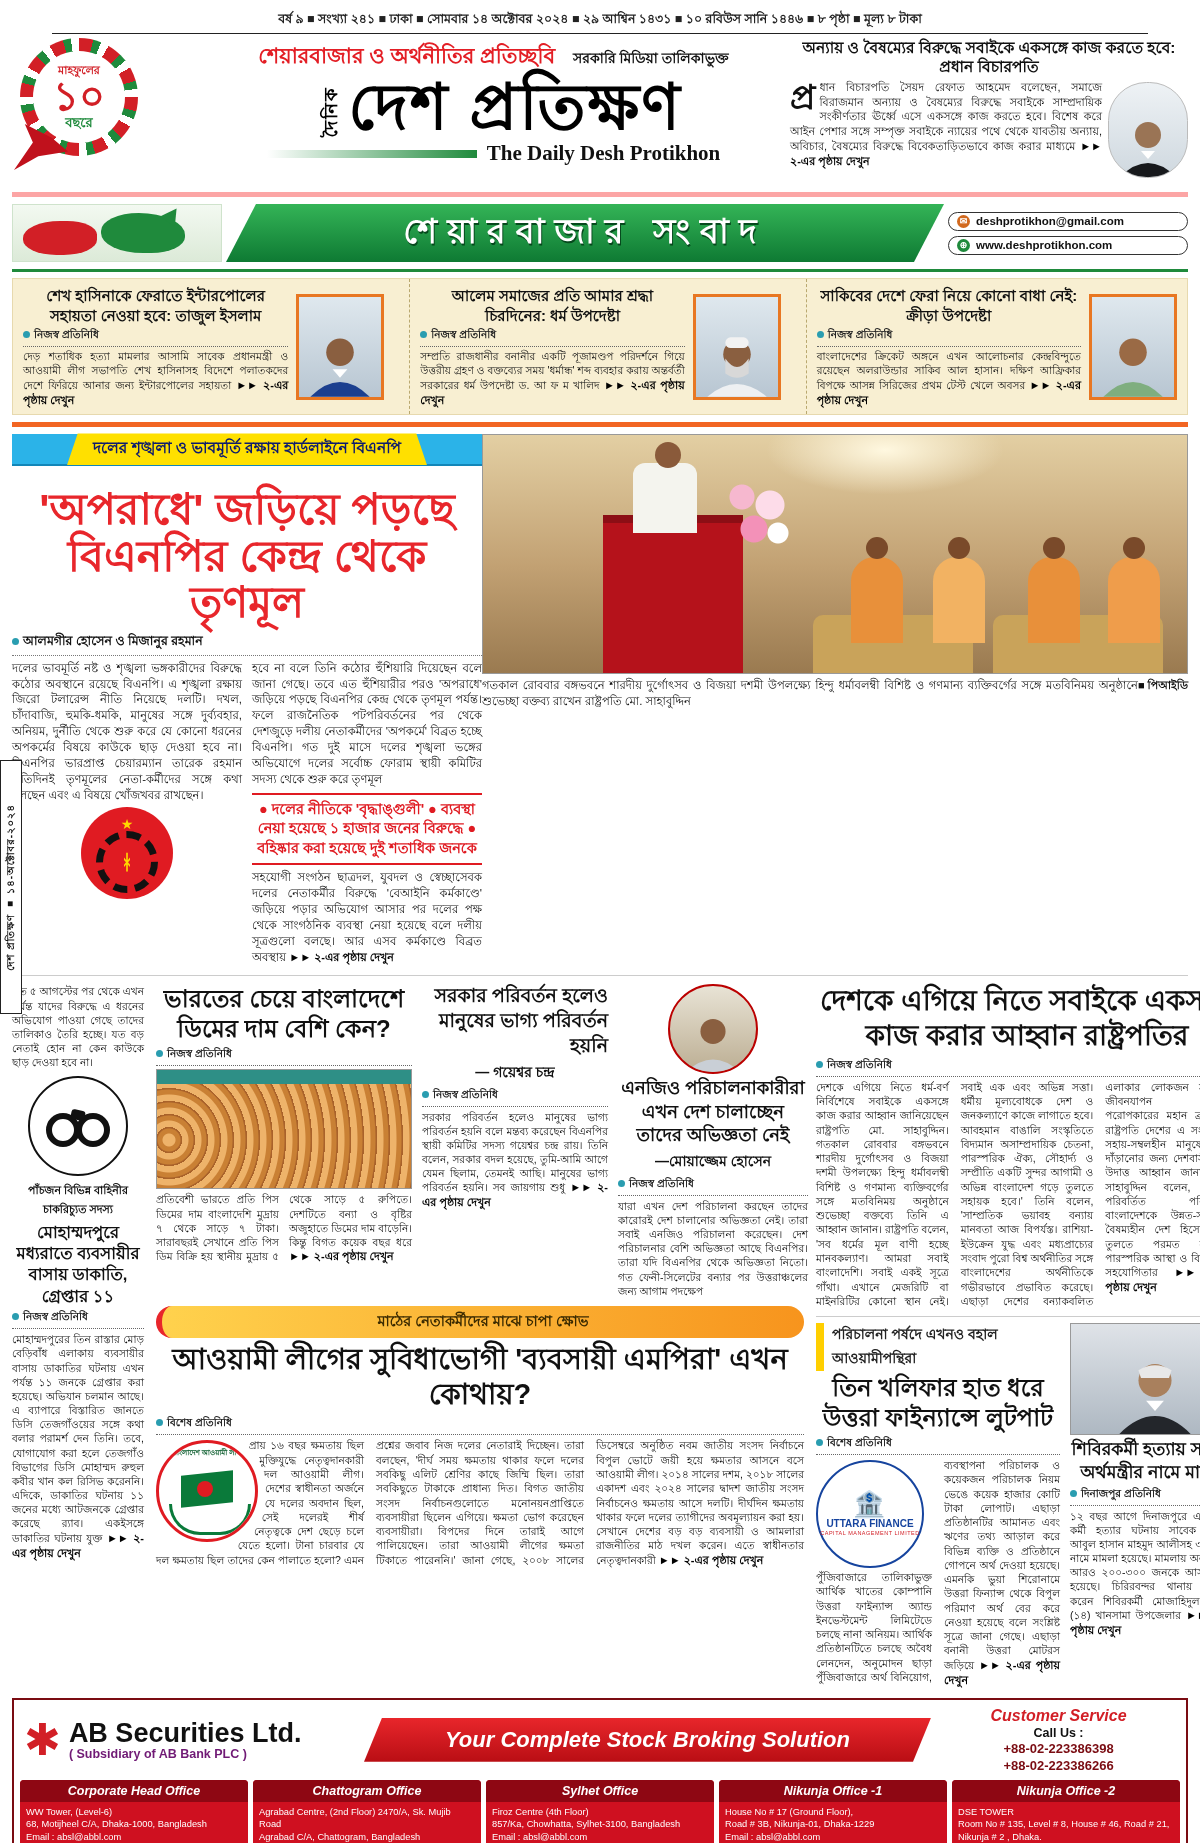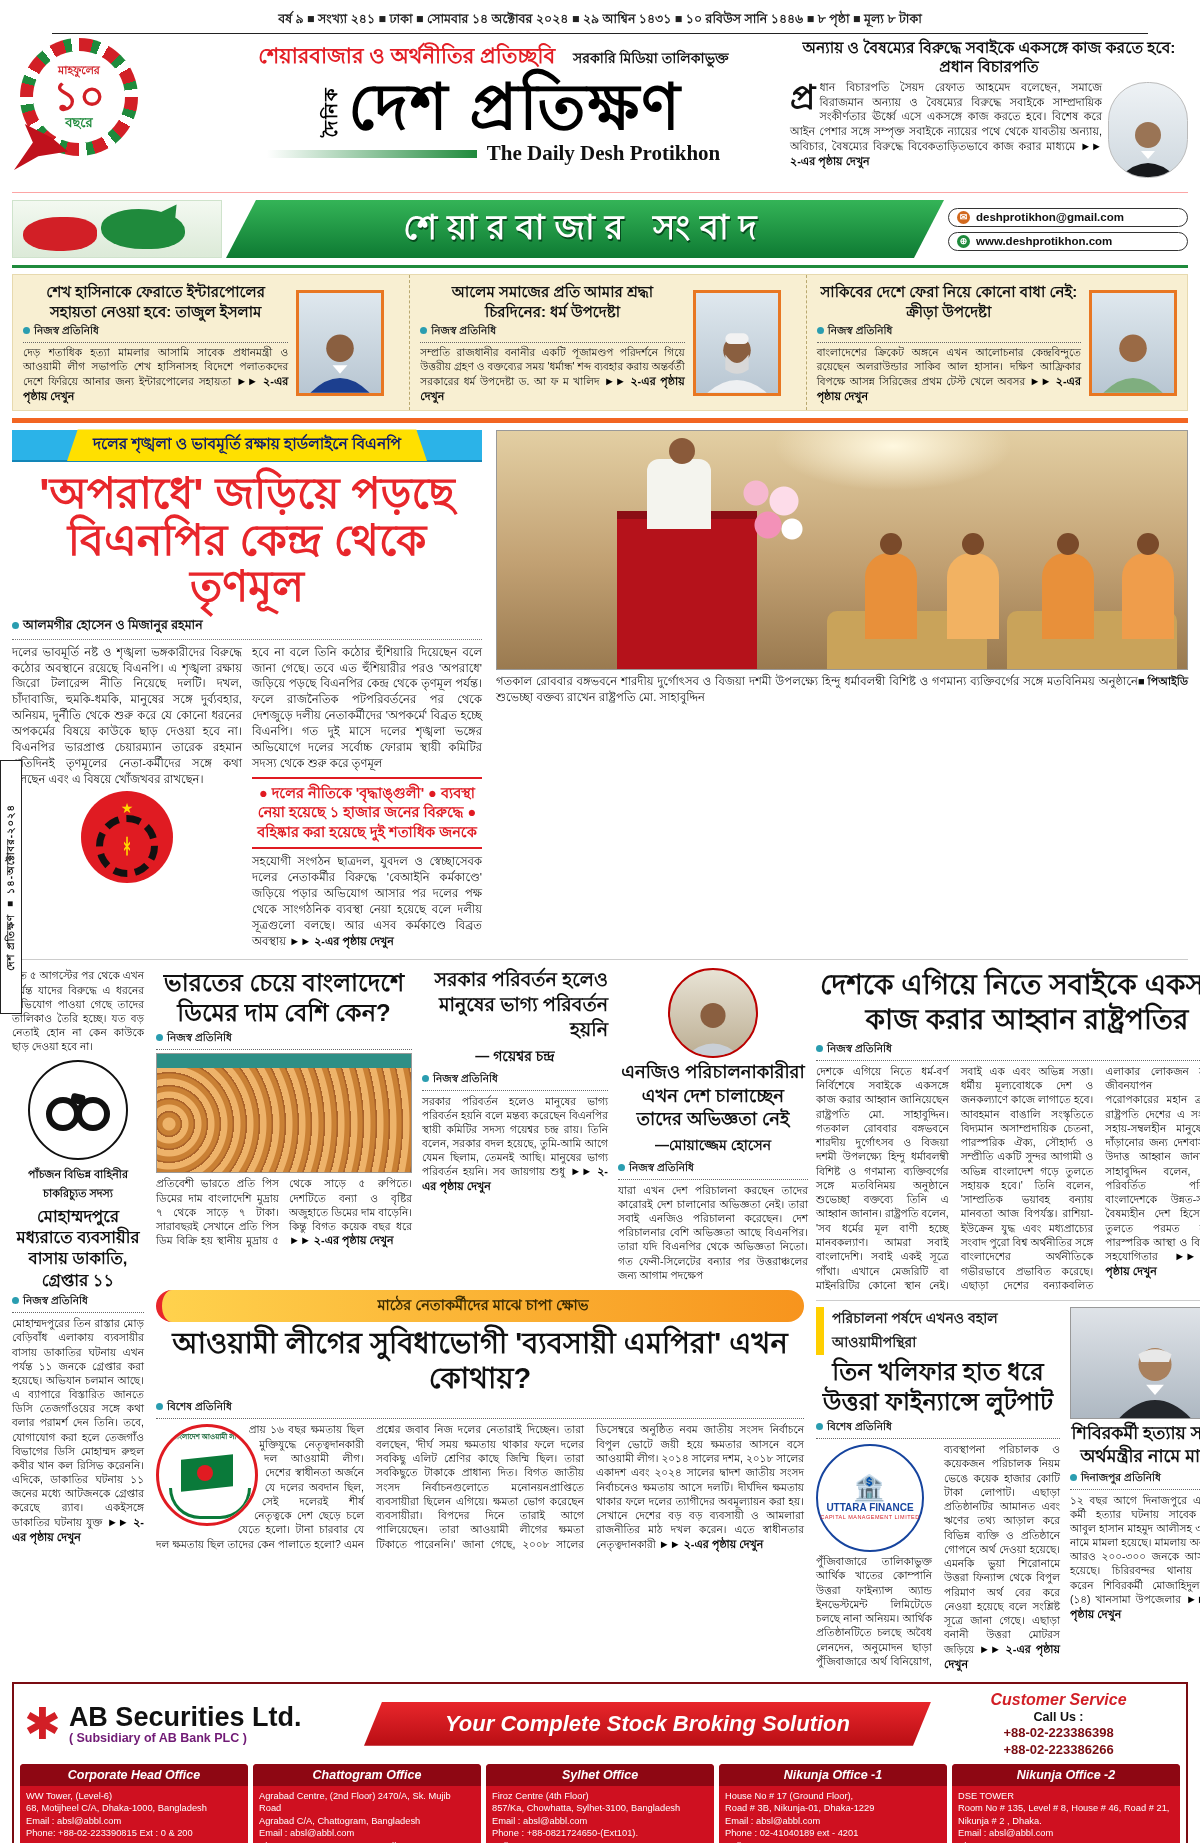--- a/index.html
+++ b/index.html
@@ -39,21 +39,21 @@
   .cj h3{margin:0 0 3px;font-size:15.5px;line-height:1.25;text-align:center;}
   .cj-photo{float:right;width:78px;height:94px;border:1px solid #bbb;border-radius:48%/40%;overflow:hidden;margin:2px 0 2px 6px;background:linear-gradient(180deg,#eef2f5,#cfd8df);position:relative;}
   .cj-body{line-height:1.35;}
   .dropcap{float:left;font-size:34px;font-weight:900;line-height:0.9;padding:2px 4px 0 0;color:#111;}
   .more{color:#000;font-weight:bold;font-size:11px;}
 
   
   .person{position:absolute;bottom:0;left:50%;transform:translateX(-50%);}
 
   
-  .banner{display:grid;grid-template-columns:210px 1fr 240px;gap:4px;align-items:center;margin:6px 0 6px;height:66px;border-top:1px solid #fca5a5;border-bottom:3px solid #1f8a3c;padding:3px 0;}
+  .banner{display:grid;grid-template-columns:210px 1fr 240px;gap:4px;align-items:center;margin:6px 0 6px;height:66px;border-top:5px solid #fca5a5;border-bottom:3px solid #1f8a3c;padding:3px 0;}
   .bullbear{height:56px;background:linear-gradient(180deg,#f3f9f1,#dcead8);position:relative;overflow:hidden;border:1px solid #cfe3cc;}
   .bear{position:absolute;left:10px;bottom:6px;width:74px;height:34px;background:#d21f26;border-radius:50% 40% 45% 45%;}
   .bull{position:absolute;left:88px;bottom:8px;width:84px;height:40px;background:#1f8a3c;border-radius:45% 55% 40% 50%;}
   .arrow-up{position:absolute;left:150px;top:2px;width:0;height:0;border-left:9px solid transparent;border-right:9px solid transparent;border-bottom:16px solid #1f8a3c;transform:rotate(35deg);}
   .banner-band{height:58px;background:linear-gradient(180deg,#34b457,#0e7a33);clip-path:polygon(30px 0,100% 0,calc(100% - 30px) 100%,0 100%);display:flex;align-items:center;justify-content:center;}
   .banner-title{color:#fff;font-size:34px;font-weight:900;letter-spacing:10px;text-shadow:1px 2px 0 #06491d;}
   .contact{display:flex;flex-direction:column;gap:5px;}
   .pill{display:flex;align-items:center;gap:6px;border:1.5px solid #333;border-radius:13px;padding:2px 8px;font-size:11.5px;font-weight:bold;background:#fff;}
   .ico{width:13px;height:13px;border-radius:50%;display:inline-flex;align-items:center;justify-content:center;color:#fff;font-size:9px;line-height:1;}
   .ico.mail{background:#d2691e;}
@@ -66,24 +66,24 @@
   .tbox h4{margin:0 0 2px;font-size:15px;line-height:1.3;text-align:center;}
   .byline{font-size:10.5px;font-weight:bold;color:#222;margin:2px 0 1px;}
   .dot{display:inline-block;width:7px;height:7px;border-radius:50%;background:#2a9db0;margin-right:4px;}
   .dotted{border-bottom:1px dotted #666;margin:2px 0 3px;}
   .tbox-body{font-size:10.5px;line-height:1.32;}
   .tbox-photo{width:82px;height:100px;border:3px solid #e87722;background:linear-gradient(180deg,#dfe8ee,#b8c6d2);position:relative;overflow:hidden;align-self:center;}
 
   .orange-rule{height:5px;background:#f26522;margin:7px 0 7px;}
 
   
-  .lead-grid{display:grid;grid-template-columns:470px 1fr;gap:14px;}
+  .lead-grid{display:grid;grid-template-columns:470px 1fr;}
   .kickbar{background:#2bb3e8;height:30px;display:flex;align-items:center;justify-content:center;border-bottom:2.5px solid #1286b8;}
   .kickchip{background:#ffe000;clip-path:polygon(3% 0,97% 0,100% 100%,0 100%);padding:3px 26px;font-size:15.5px;font-weight:900;color:#0d1b6e;}
-  .lead-hl{color:#e8262b;font-weight:900;font-size:43px;line-height:1.08;text-align:center;margin:8px 0 6px;}
+  .lead-hl{color:#e8262b;font-weight:900;font-size:43px;line-height:1.08;text-align:center;margin:20px 0 6px;}
   .lead-by{font-size:12.5px;font-weight:bold;border-bottom:1px dotted #777;padding-bottom:3px;margin-bottom:5px;}
   .lead-cols{display:grid;grid-template-columns:1fr 1fr;gap:10px;font-size:11.5px;line-height:1.38;position:relative;}
   .bnp-logo{width:92px;height:92px;border-radius:50%;background:#e01b22;margin:4px auto;position:relative;flex:none;}
   .bnp-star{position:absolute;top:8px;left:50%;transform:translateX(-50%);color:#ffd700;font-size:14px;}
   .bnp-gear{position:absolute;top:24px;left:50%;transform:translateX(-50%);width:48px;height:48px;border-radius:50%;border:7px dashed #111;background:#e01b22;display:flex;align-items:center;justify-content:center;color:#ffd700;font-size:20px;font-weight:bold;}
   .redbox{border-top:2.5px solid #e01b22;border-bottom:2.5px solid #e01b22;color:#e01b22;font-weight:900;font-size:14.5px;text-align:center;padding:5px 2px;margin:5px 0;line-height:1.35;}
 
   
   .main-photo{position:relative;height:238px;background:linear-gradient(180deg,#e3cfa3,#c2a173 55%,#9a7a50);overflow:hidden;border:1px solid #999;}
   .glow{position:absolute;top:-30px;left:40%;width:240px;height:90px;background:radial-gradient(ellipse,#fff8e0 0,transparent 70%);}

